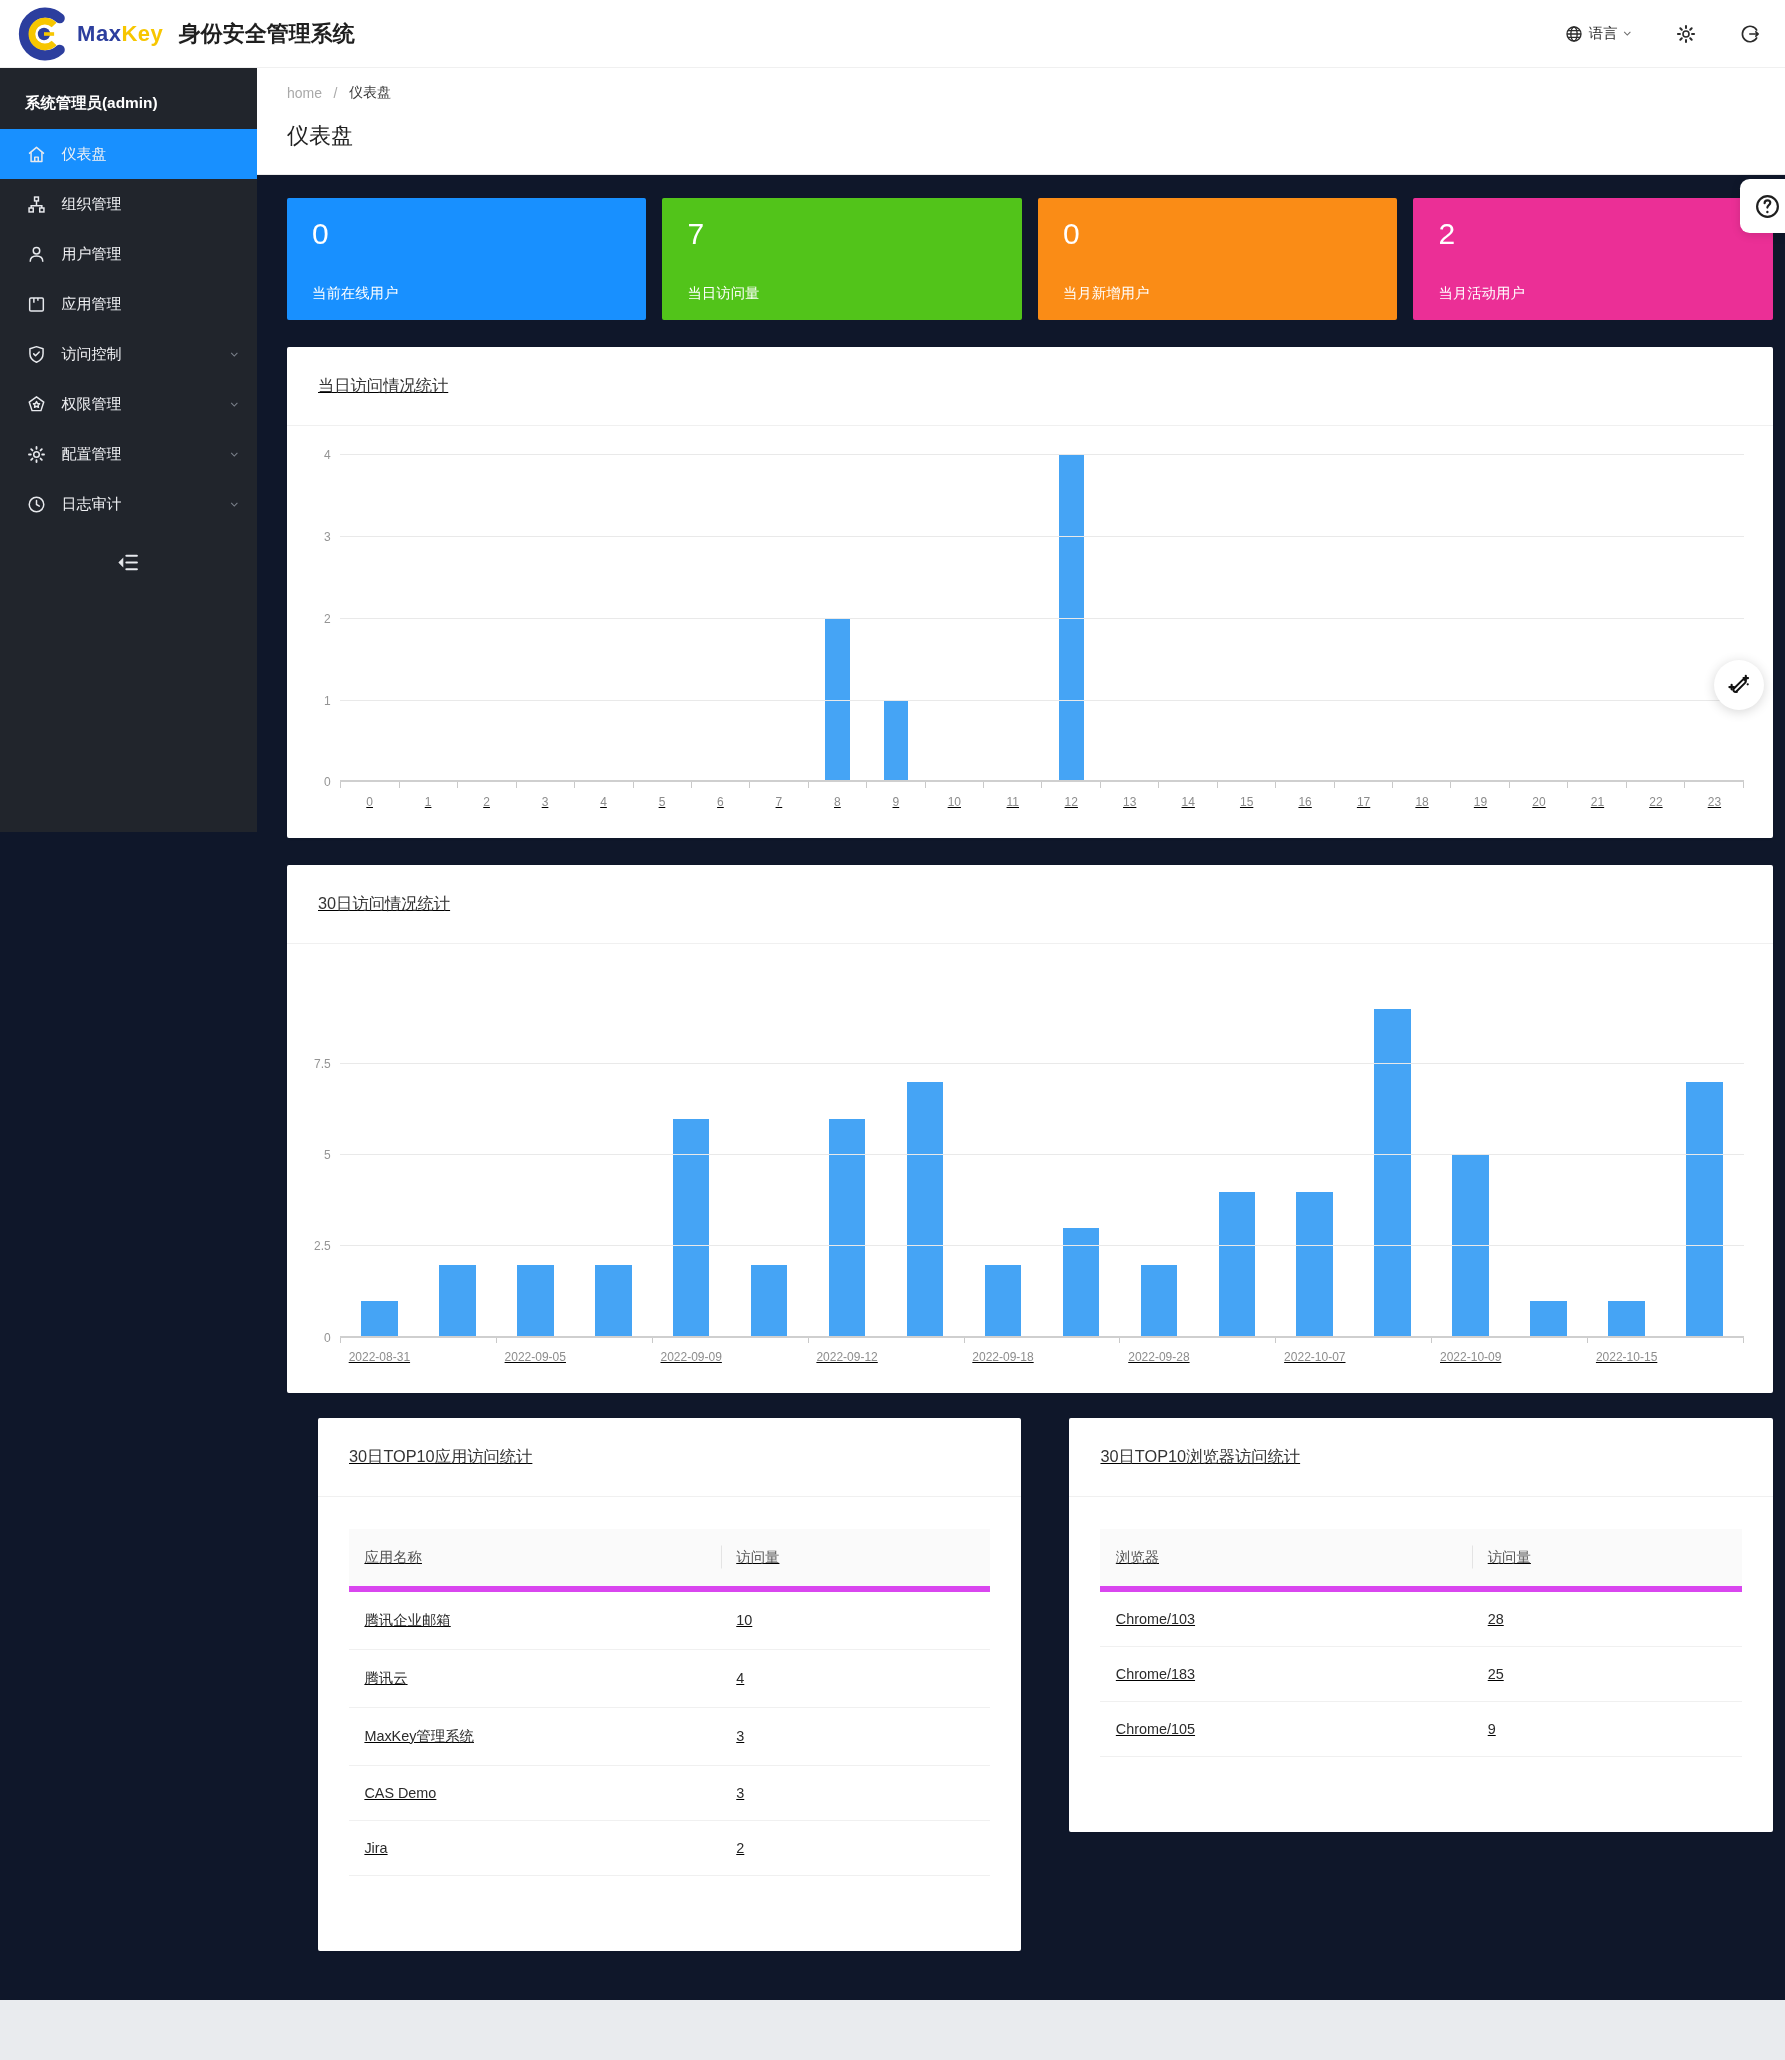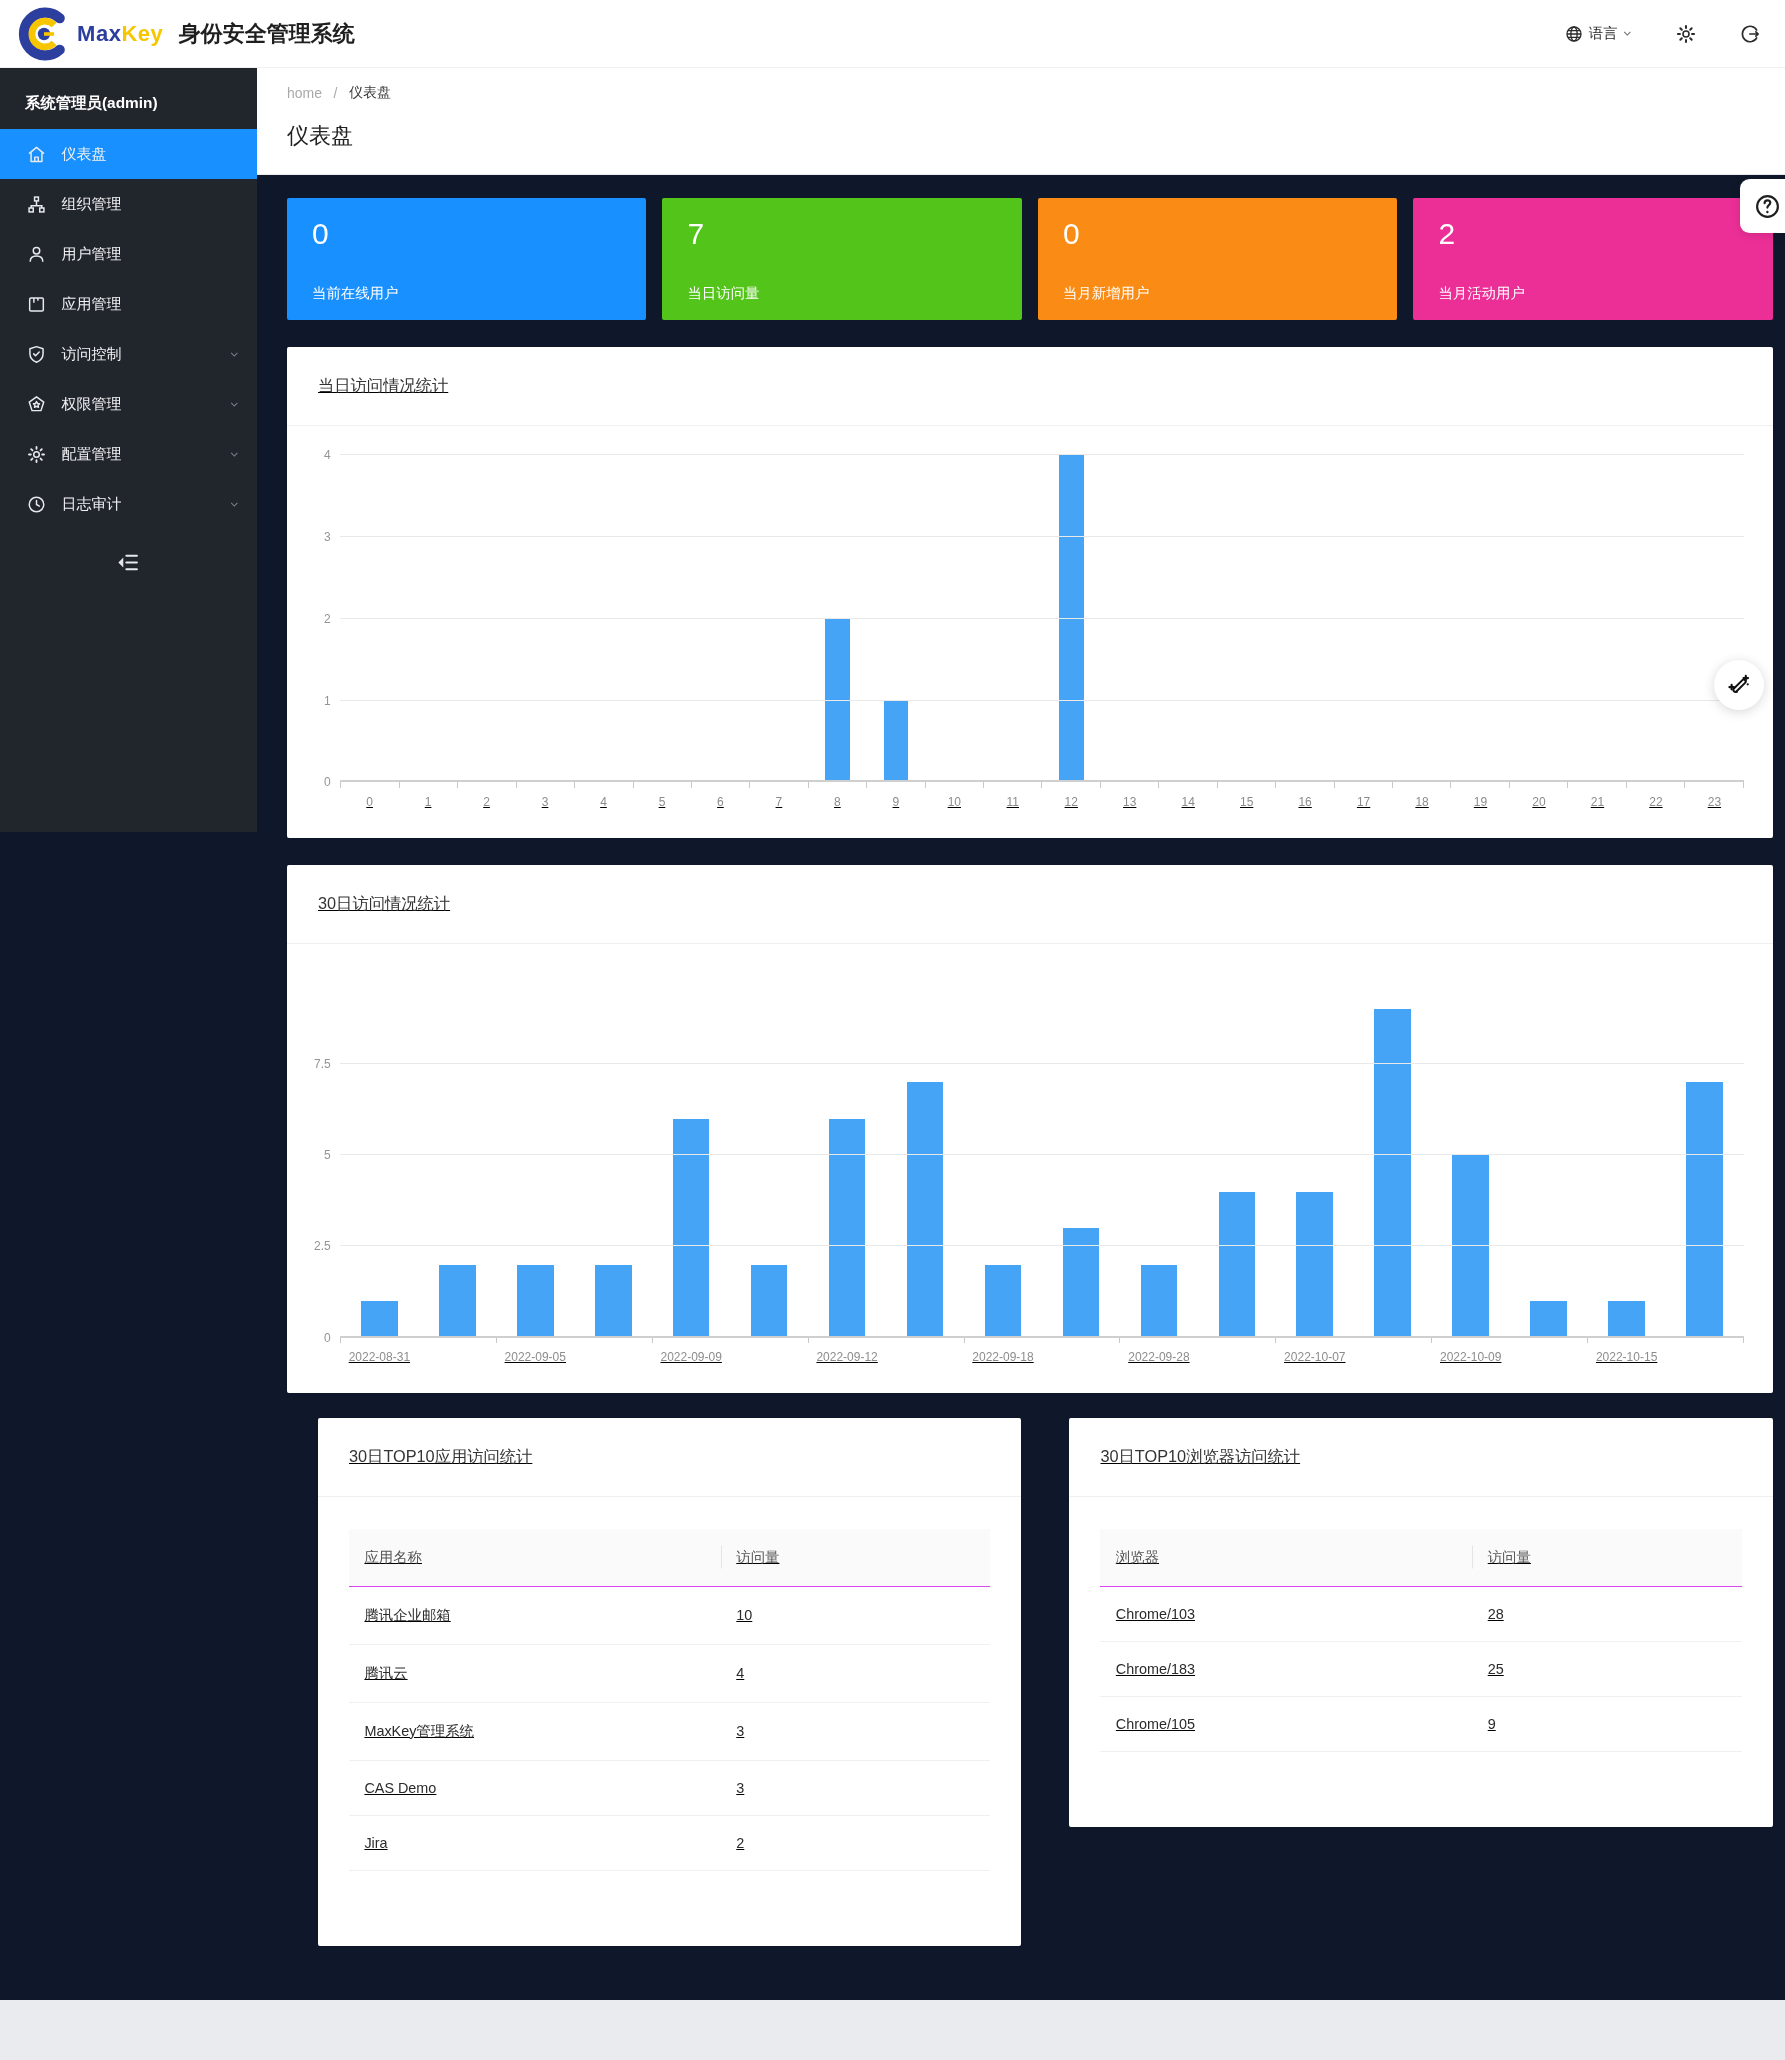--- a/index.html
+++ b/index.html
@@ -65,21 +65,21 @@
   .xticks { display:flex; height:5.8px; border-left:1px solid #c9c9c9; }
   .tickcell { border-right:1px solid #c9c9c9; }
   .xlabels { display:flex; margin-top:6.7px; padding-bottom:15.4px; }
   .xlabel { flex:1; text-align:center; font-size:12px; color:#8c8c8c; white-space:nowrap; }
 
   
   .tables-row { display:flex; gap:17.3px; margin-top:25px; align-items:flex-start; }
   .tables-row .panel { flex:1; margin-top:0;margin-left:31px; }
   .table-wrap { padding:32px 31px 75px; }
   table.data { width:100%; border-collapse:collapse; }
-  table.data th { background:#fafafa; text-align:left; font-weight:400; color:#555; font-size:14.4px; padding:19px 15.4px; border-bottom:1px solid #d946ef; position:relative; }
+  table.data th { background:#fafafa; text-align:left; font-weight:400; color:#555; font-size:14.4px; padding:19px 15.4px; border-bottom:6px solid #d946ef; position:relative; }
   table.data th.col-val::before { content:""; position:absolute; left:0; top:50%; transform:translateY(-50%); width:1px; height:23px; background:#e4e4e4; }
   table.data td { font-size:14.4px; color:#2b2b2b; padding:19px 15.4px; border-bottom:1px solid #f0f0f0; }
   .col-val { width:42%; }
 
   
   .help-fab { position:absolute; top:179px; right:-9.6px; width:56px; height:54px; background:#fff; border-radius:9.6px 0 0 9.6px; box-shadow:0 1.9px 9.6px rgba(0,0,0,.13); display:flex; align-items:center; justify-content:center; cursor:pointer; color:#1f1f1f; z-index:20; }
   .wand-fab { position:absolute; top:660px; left:1714px; width:50px; height:50px; background:#fff; border-radius:50%; box-shadow:0 1.9px 11.5px rgba(0,0,0,.16); display:flex; align-items:center; justify-content:center; cursor:pointer; color:#111; z-index:20; }
 </style>
 </head>
 <body>

